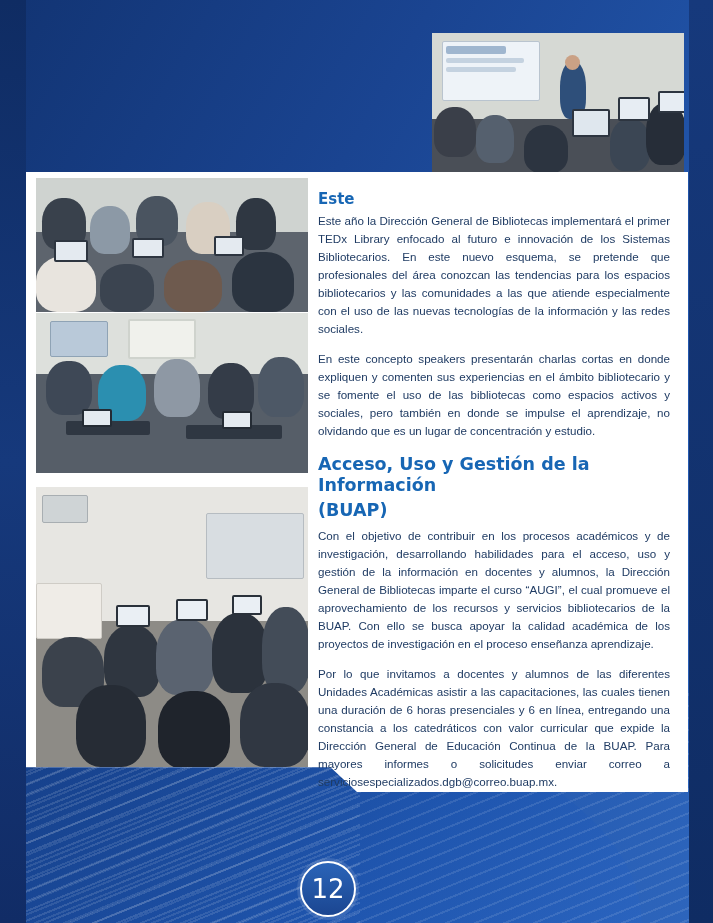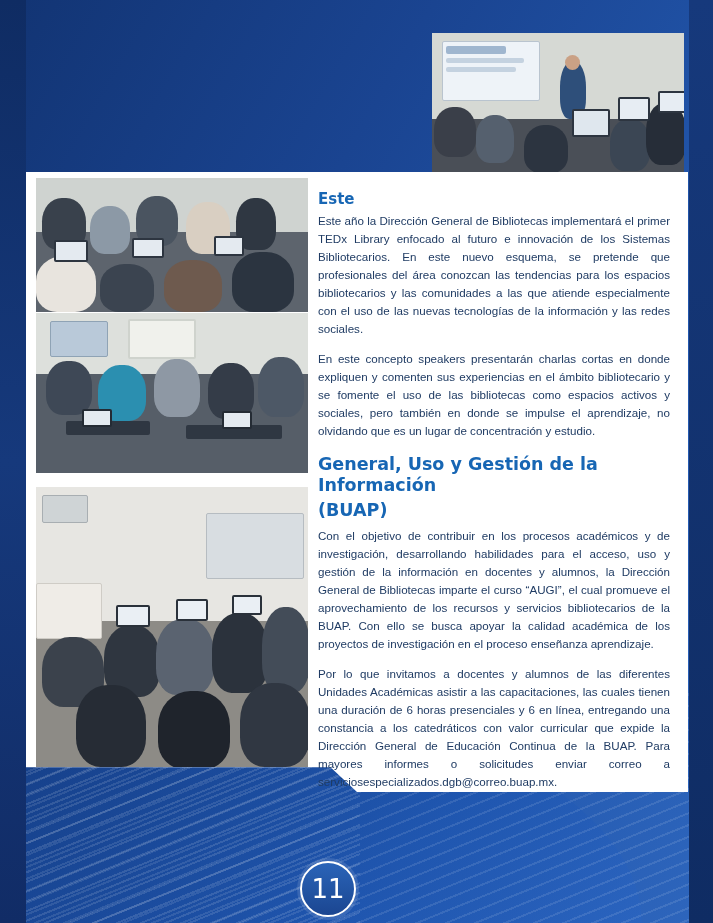--- a/index.html
+++ b/index.html
@@ -274,22 +274,22 @@
       <div class="screenglow" style="left:140px;top:112px;width:28px;height:18px;background:#eaeff4;border:2px solid #2a313a;"></div>
       <div class="screenglow" style="left:196px;top:108px;width:26px;height:16px;background:#eaeff4;border:2px solid #2a313a;"></div>
     </div>
   </div>
 
   <div class="col-text">
     <div class="headline">Este</div>
     <p class="body-p">Este año la Dirección General de Bibliotecas implementará el primer TEDx Library enfocado al futuro e innovación de los Sistemas Bibliotecarios. En este nuevo esquema, se pretende que profesionales del área conozcan las tendencias para los espacios bibliotecarios y las comunidades a las que atiende especialmente con el uso de las nuevas tecnologías de la información y las redes sociales.</p>
     <p class="body-p">En este concepto speakers presentarán charlas cortas en donde expliquen y comenten sus experiencias en el ámbito bibliotecario y se fomente el uso de las bibliotecas como espacios activos y sociales, pero también en donde se impulse el aprendizaje, no olvidando que es un lugar de concentración y estudio.</p>
 
-    <div class="headline big">General, Uso y Gestión de la Información</div>
+    <div class="headline big">Acceso, Uso y Gestión de la Información</div>
     <div class="headline big" style="margin-top:0;">(BUAP)</div>
     <div class="sub-block">
       <p class="body-p">Con el objetivo de contribuir en los procesos académicos y de investigación, desarrollando habilidades para el acceso, uso y gestión de la información en docentes y alumnos, la Dirección General de Bibliotecas imparte el curso “AUGI”, el cual promueve el aprovechamiento de los recursos y servicios bibliotecarios de la BUAP. Con ello se busca apoyar la calidad académica de los proyectos de investigación en el proceso enseñanza aprendizaje.</p>
       <p class="body-p">Por lo que invitamos a docentes y alumnos de las diferentes Unidades Académicas asistir a las capacitaciones, las cuales tienen una duración de 6 horas presenciales y 6 en línea, entregando una constancia a los catedráticos con valor curricular que expide la Dirección General de Educación Continua de la BUAP. Para mayores informes o solicitudes enviar correo a serviciosespecializados.dgb@correo.buap.mx.</p>
     </div>
   </div>
 
-  <div class="page-num">11</div>
+  <div class="page-num">12</div>
 </div>
 
 </body></html>

